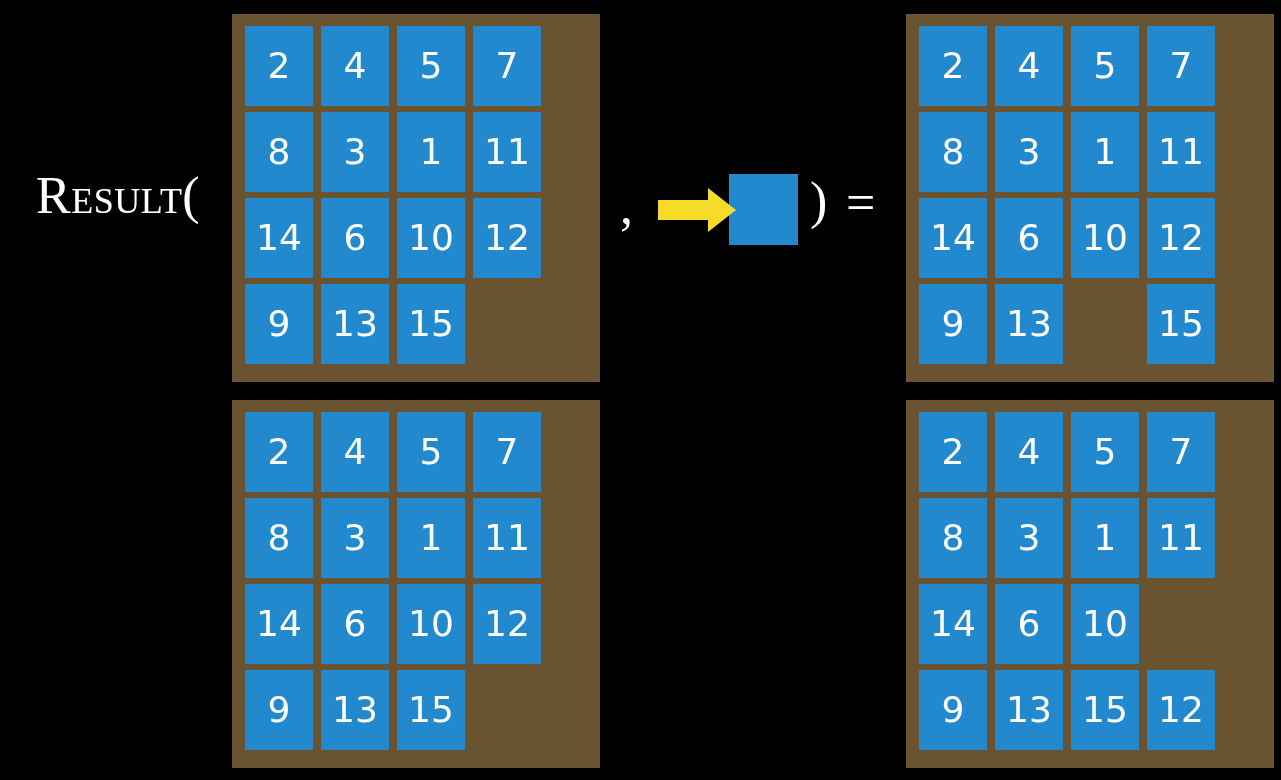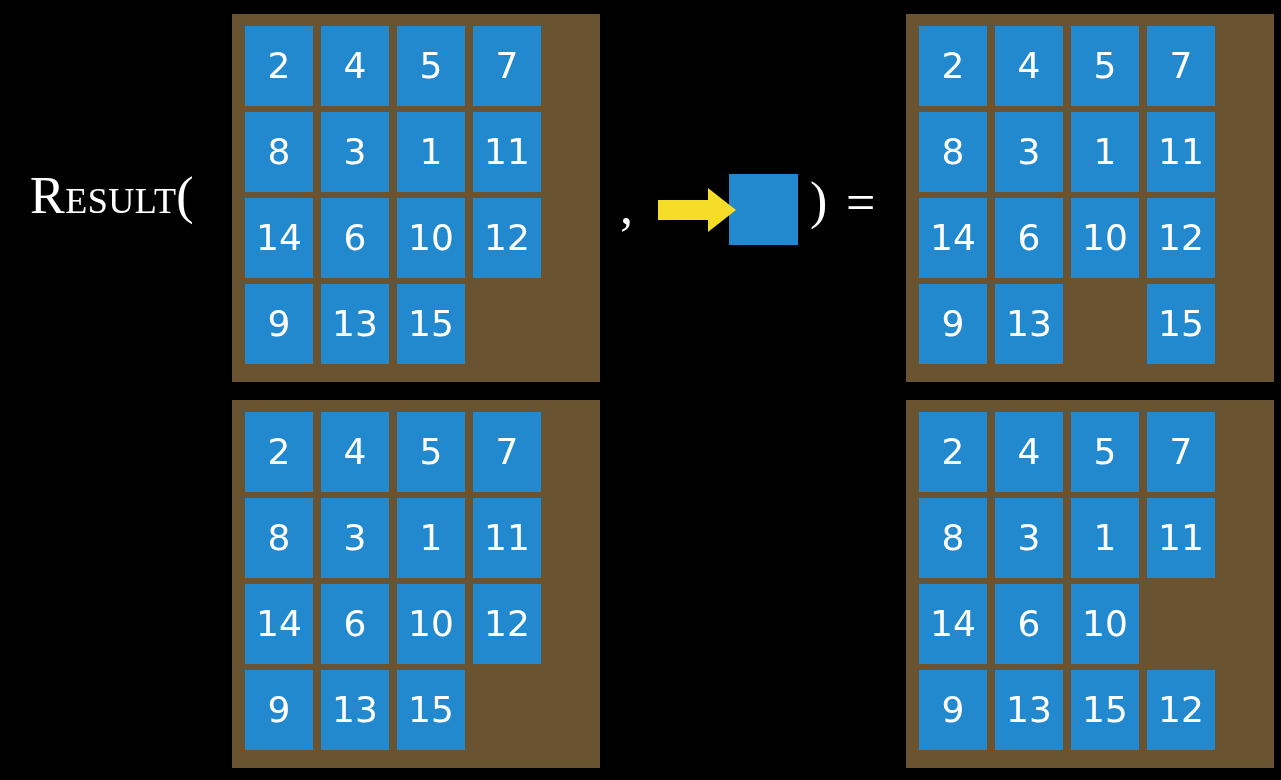--- a/index.html
+++ b/index.html
@@ -28,21 +28,21 @@
     left: 0;
     width: 1281px;
     height: 390px;
   }
   .row-top { top: 0; }
   .row-bottom { top: 390px; }
 
   
   .result-label {
     position: absolute;
-    left: 30px;
+    left: 36px;
     color: #ffffff;
     font-family: "Liberation Serif", serif;
     font-variant: small-caps;
     font-size: 52px;
     line-height: 1;
     letter-spacing: 0.5px;
     white-space: nowrap;
     text-shadow: 0 0 1px rgba(255,255,255,0.25);
   }
   .row-top .result-label { top: 170px; }

